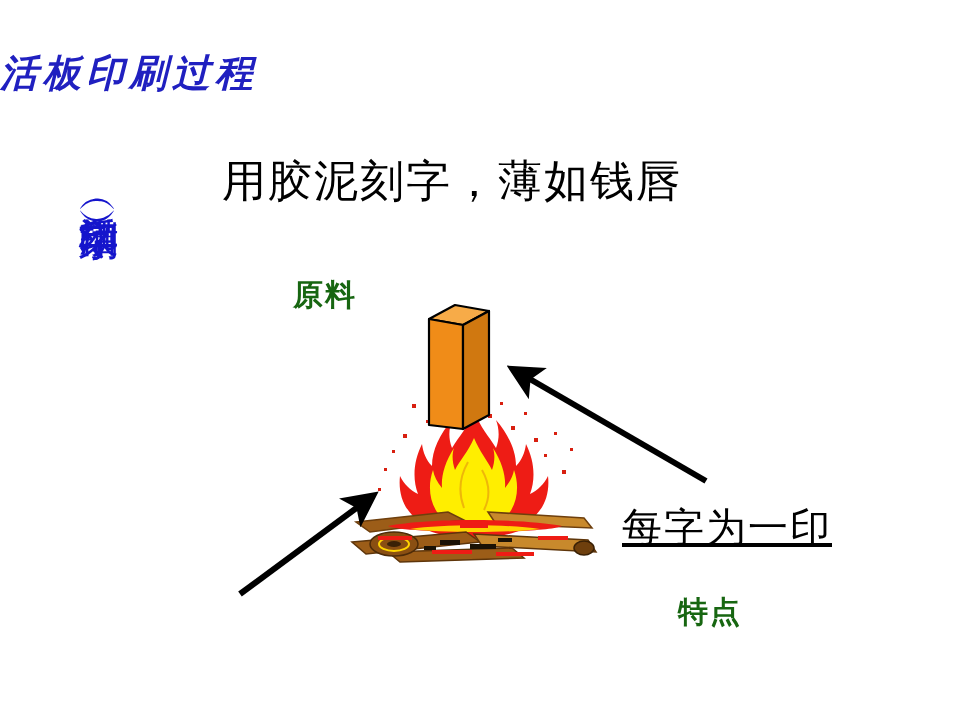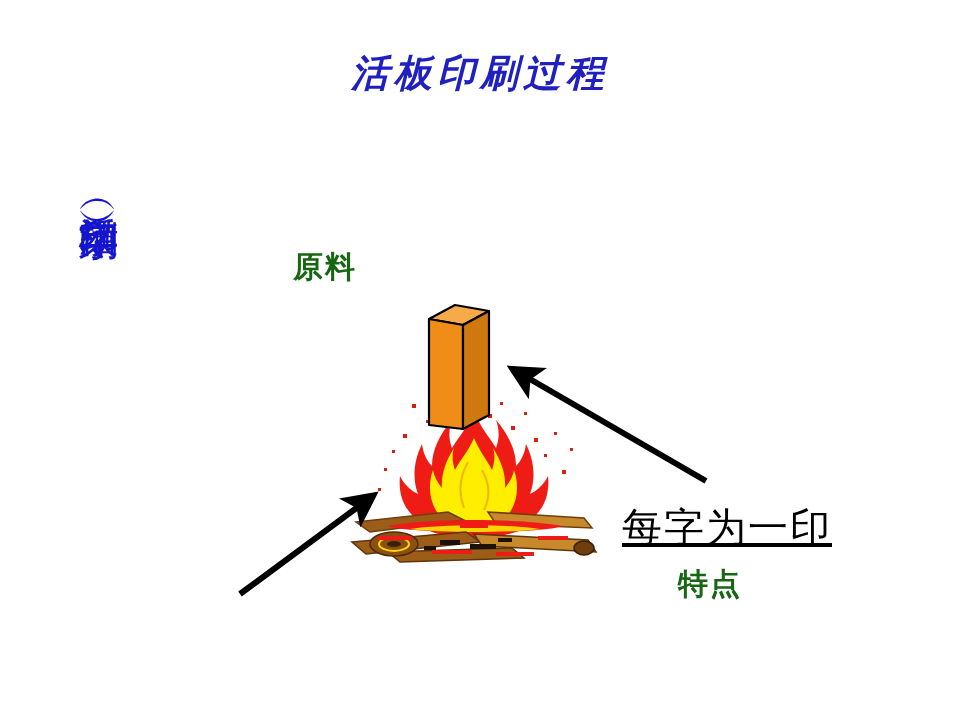--- a/index.html
+++ b/index.html
@@ -18,21 +18,21 @@
     background: #ffffff;
     overflow: hidden;
   }
 
   
   #slide-title {
     position: absolute;
     left: 0;
     top: 48px;
     width: 960px;
-    text-align: center;
+    text-align: left;
     font-family: "DejaVu Serif", "Liberation Serif", serif;
     font-size: 38px;
     font-style: italic;
     font-weight: 700;
     letter-spacing: 5px;
     color: #2020c0;
     white-space: nowrap;
   }
 
   
@@ -67,20 +67,21 @@
 
   
   .green-label {
     position: absolute;
     font-family: "DejaVu Sans", "Liberation Sans", sans-serif;
     font-size: 30px;
     font-weight: 700;
     color: #176611;
     letter-spacing: 2px;
     white-space: nowrap;
+    margin-top: 28px;
   }
   #label-material { left: 293px; top: 247px; }
   #label-feature  { left: 678px; top: 564px; }
 
   
   .black-label {
     position: absolute;
     font-family: "DejaVu Sans", "Liberation Sans", sans-serif;
     font-size: 40px;
     font-weight: 400;
@@ -122,20 +123,21 @@
     pointer-events: none;
   }
 </style>
 </head>
 <body>
 
 <div id="slide">
 
   <div id="slide-title">活板印刷过程</div>
 
+  <div id="subtitle">用胶泥刻字，薄如钱唇</div>
 
   <div id="vertical-label">活字印模（刻字）</div>
 
   <div class="green-label" id="label-material">原料</div>
 
   <div class="green-label" id="label-feature">特点</div>
 
   <div class="black-label" id="label-each-char">每字为一印</div>
 
 

